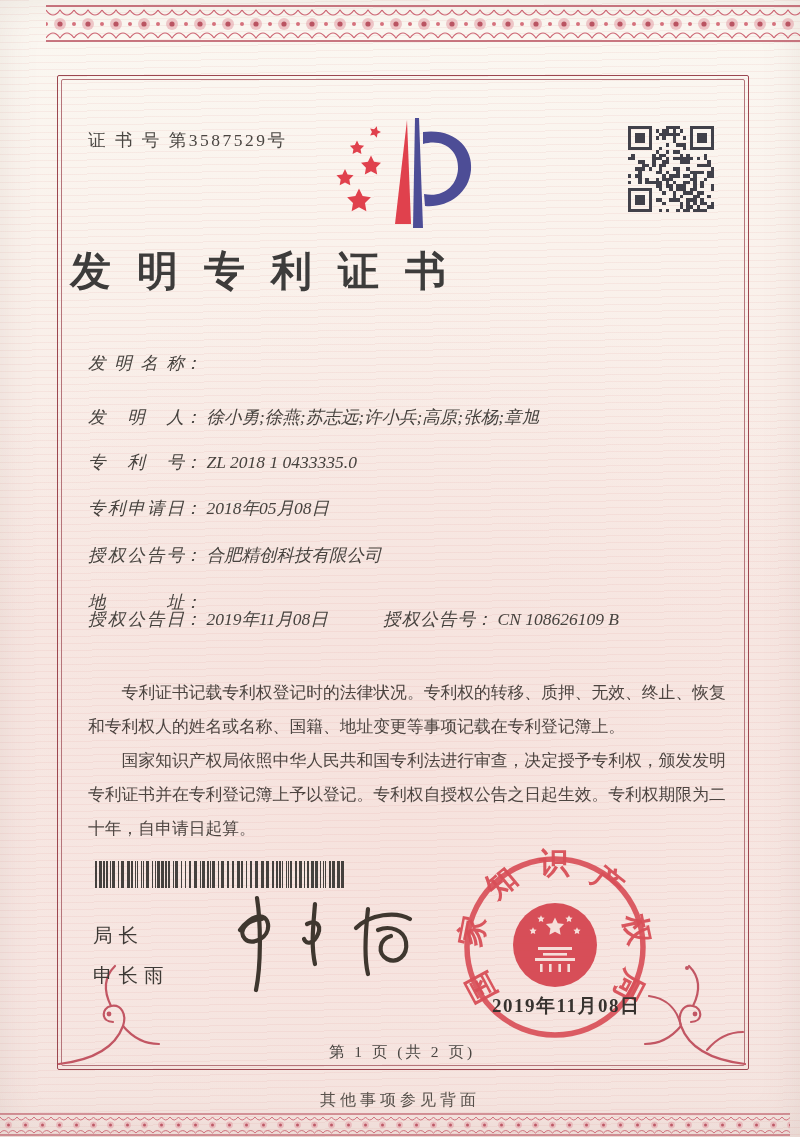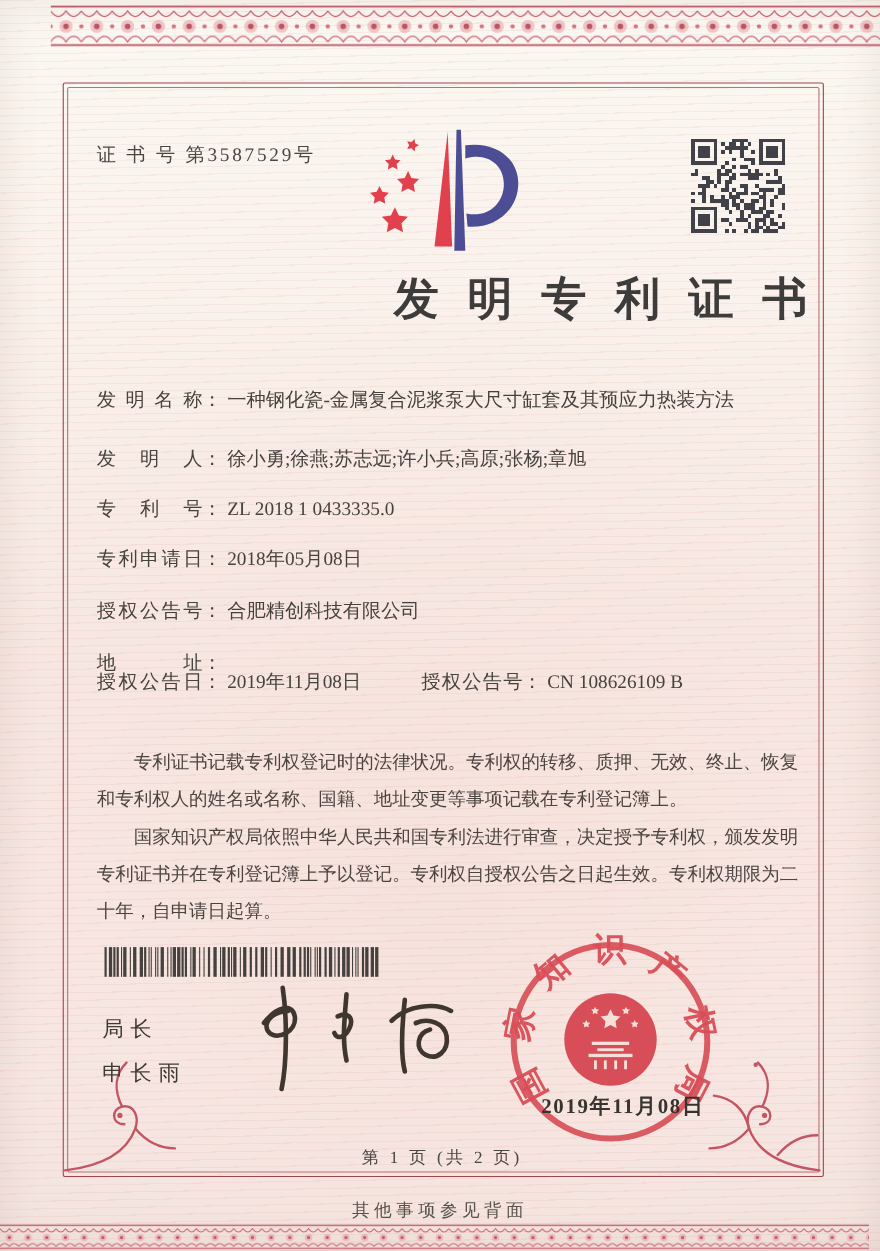--- a/index.html
+++ b/index.html
@@ -19,25 +19,25 @@
     position:absolute;left:57px;top:75px;width:690px;height:993px;
     border:1.6px solid #9c4750;border-radius:2px;
   }
   .frame::after{
     content:"";position:absolute;inset:3px;border:1px solid #b5747a;border-radius:2px;
   }
   .cert-no{position:absolute;left:88px;top:128px;font-size:17.5px;letter-spacing:2.5px;color:#4a4642;}
   .logo{position:absolute;left:323px;top:106px;width:168px;height:138px;}
   .qr{position:absolute;left:628px;top:126px;width:86px;height:86px;}
   .title{
-    position:absolute;left:70px;top:244px;width:690px;text-align:right;
+    position:absolute;left:70px;top:244px;width:690px;text-align:left;
     font-size:41px;font-weight:700;color:#3d3c3b;letter-spacing:26px;white-space:nowrap;
   }
   .field-row{position:absolute;left:88px;width:660px;display:flex;align-items:center;
-    font-size:17.5px;line-height:1.5;color:#46423e;}
+    font-size:17.5px;line-height:1.5;color:#46423e;font-style:italic;}
   .f-label{width:96px;flex:none;text-align:justify;text-align-last:justify;}
   .f-colon{flex:none;margin:0 5px 0 0;}
   .f-value{flex:1;}
   .pair2{position:absolute;left:295px;top:0;display:flex;}
   .pair2 .f-label{width:92px;}
   .body-text{position:absolute;left:88px;top:676px;width:652px;font-size:16.8px;
     line-height:2.02;color:#4c4440;}
   .body-text p{margin:0;text-indent:2em;}
   .barcode{position:absolute;left:95px;top:861px;width:256px;height:27px;}
   .barcode i{position:absolute;top:0;bottom:0;background:#45413e;display:block;}
@@ -328,21 +328,20 @@
         <rect x="21" y="24" width="1" height="1"></rect>
         <rect x="22" y="24" width="1" height="1"></rect>
       </svg>
   </div>
 
   <div class="title">发明专利证书</div>
 
   <div class="field-row" style="top:350px">
     <span class="f-label">发明名称</span>
       <span class="f-colon">：</span>
-    <span class="f-value">一种钢化瓷-金属复合泥浆泵大尺寸缸套及其预应力热装方法</span>
   </div>
   <div class="field-row" style="top:404px">
     <span class="f-label">发明人</span>
       <span class="f-colon">：</span>
     <span class="f-value">徐小勇;徐燕;苏志远;许小兵;高原;张杨;章旭</span>
   </div>
   <div class="field-row" style="top:449px">
     <span class="f-label">专利号</span>
       <span class="f-colon">：</span>
     <span class="f-value">ZL 2018 1 0433335.0</span>

